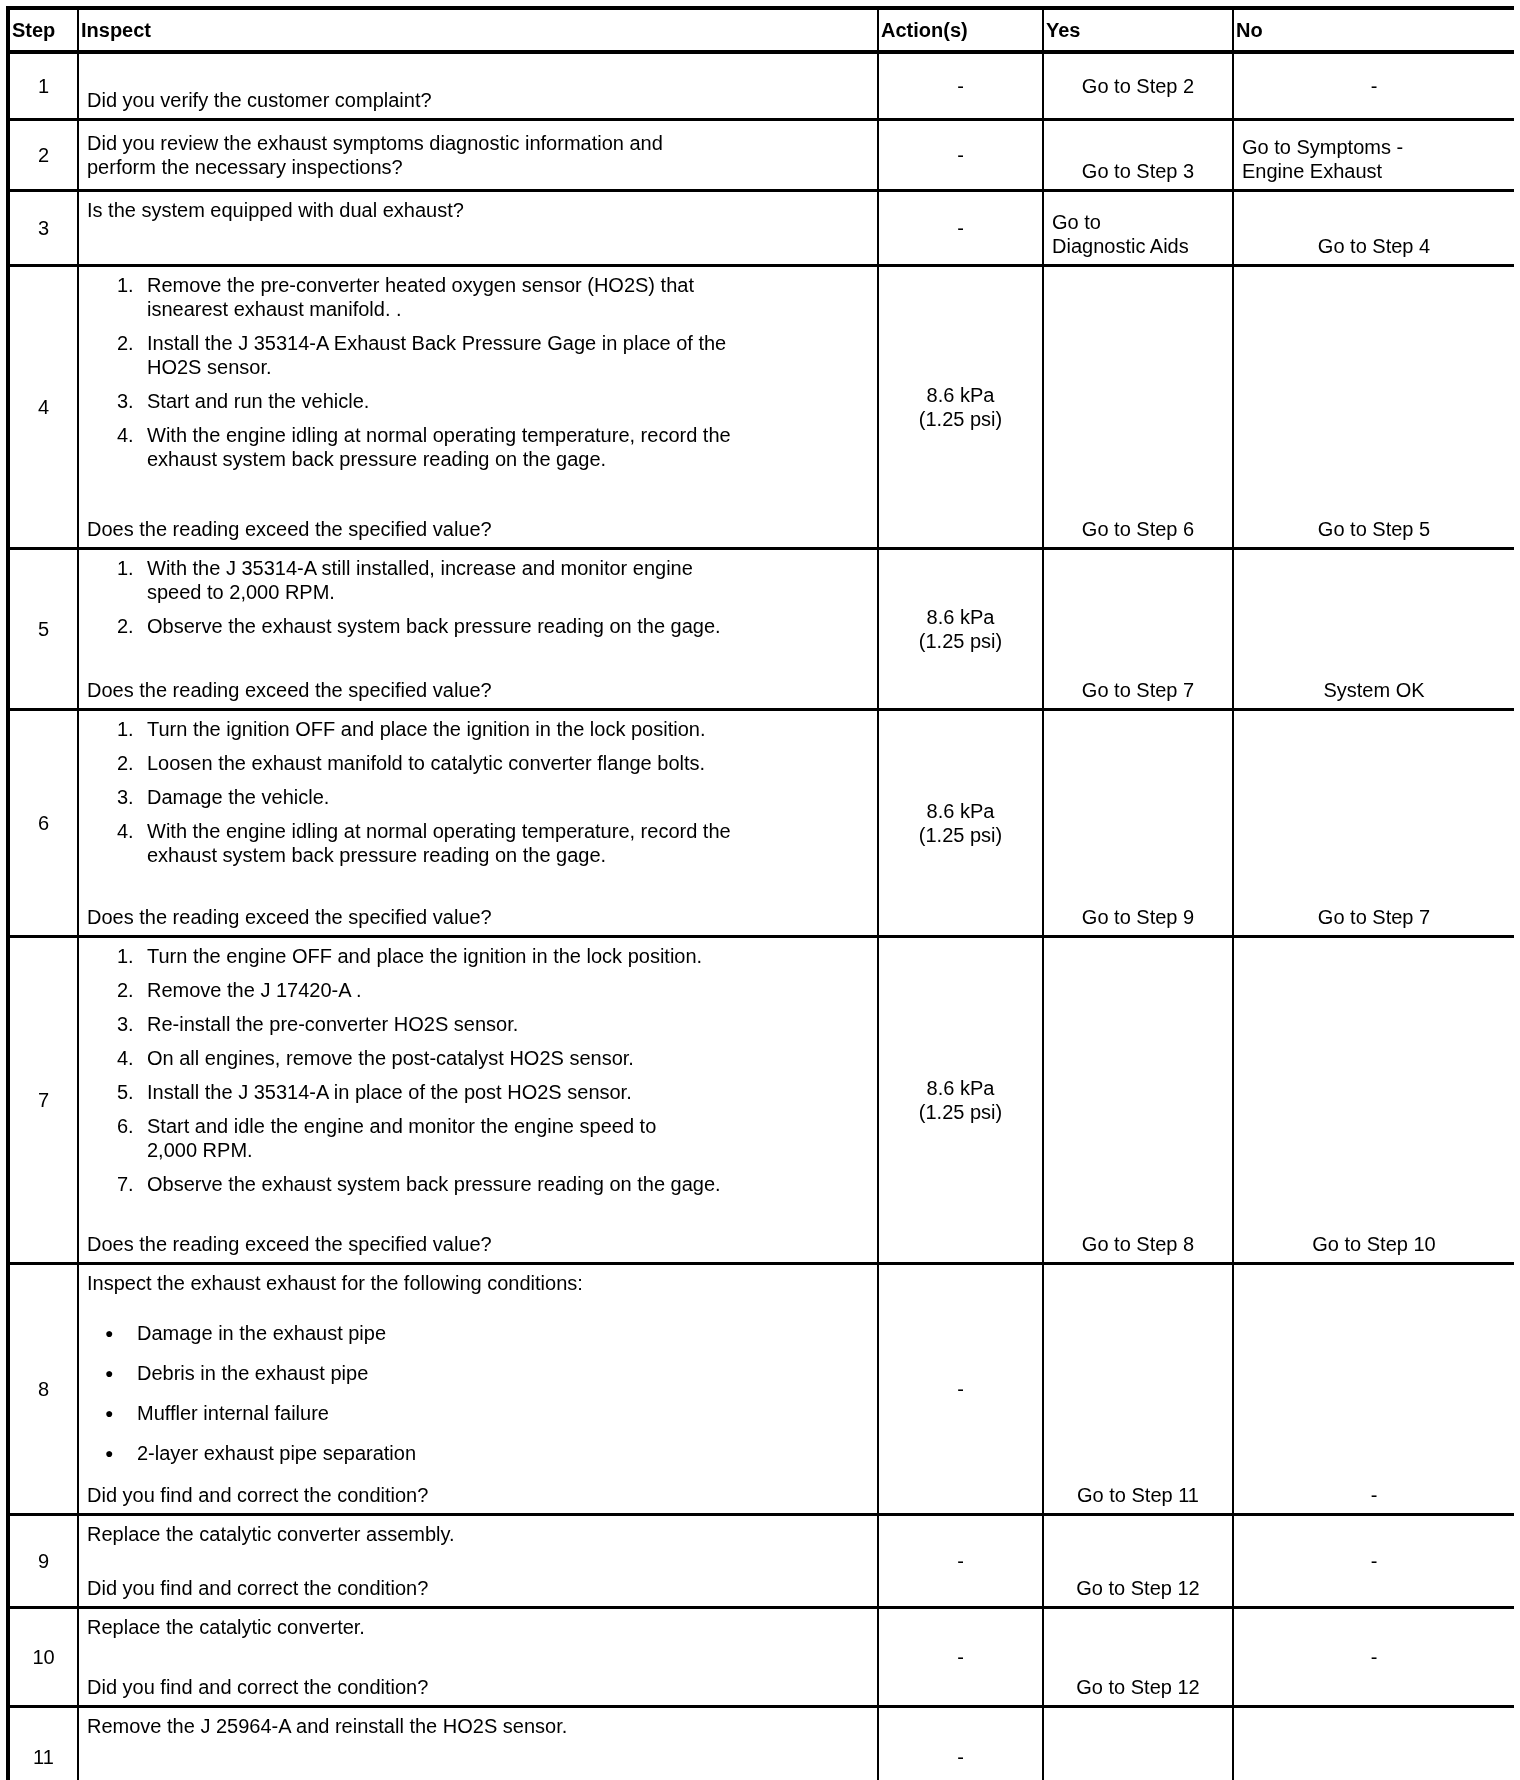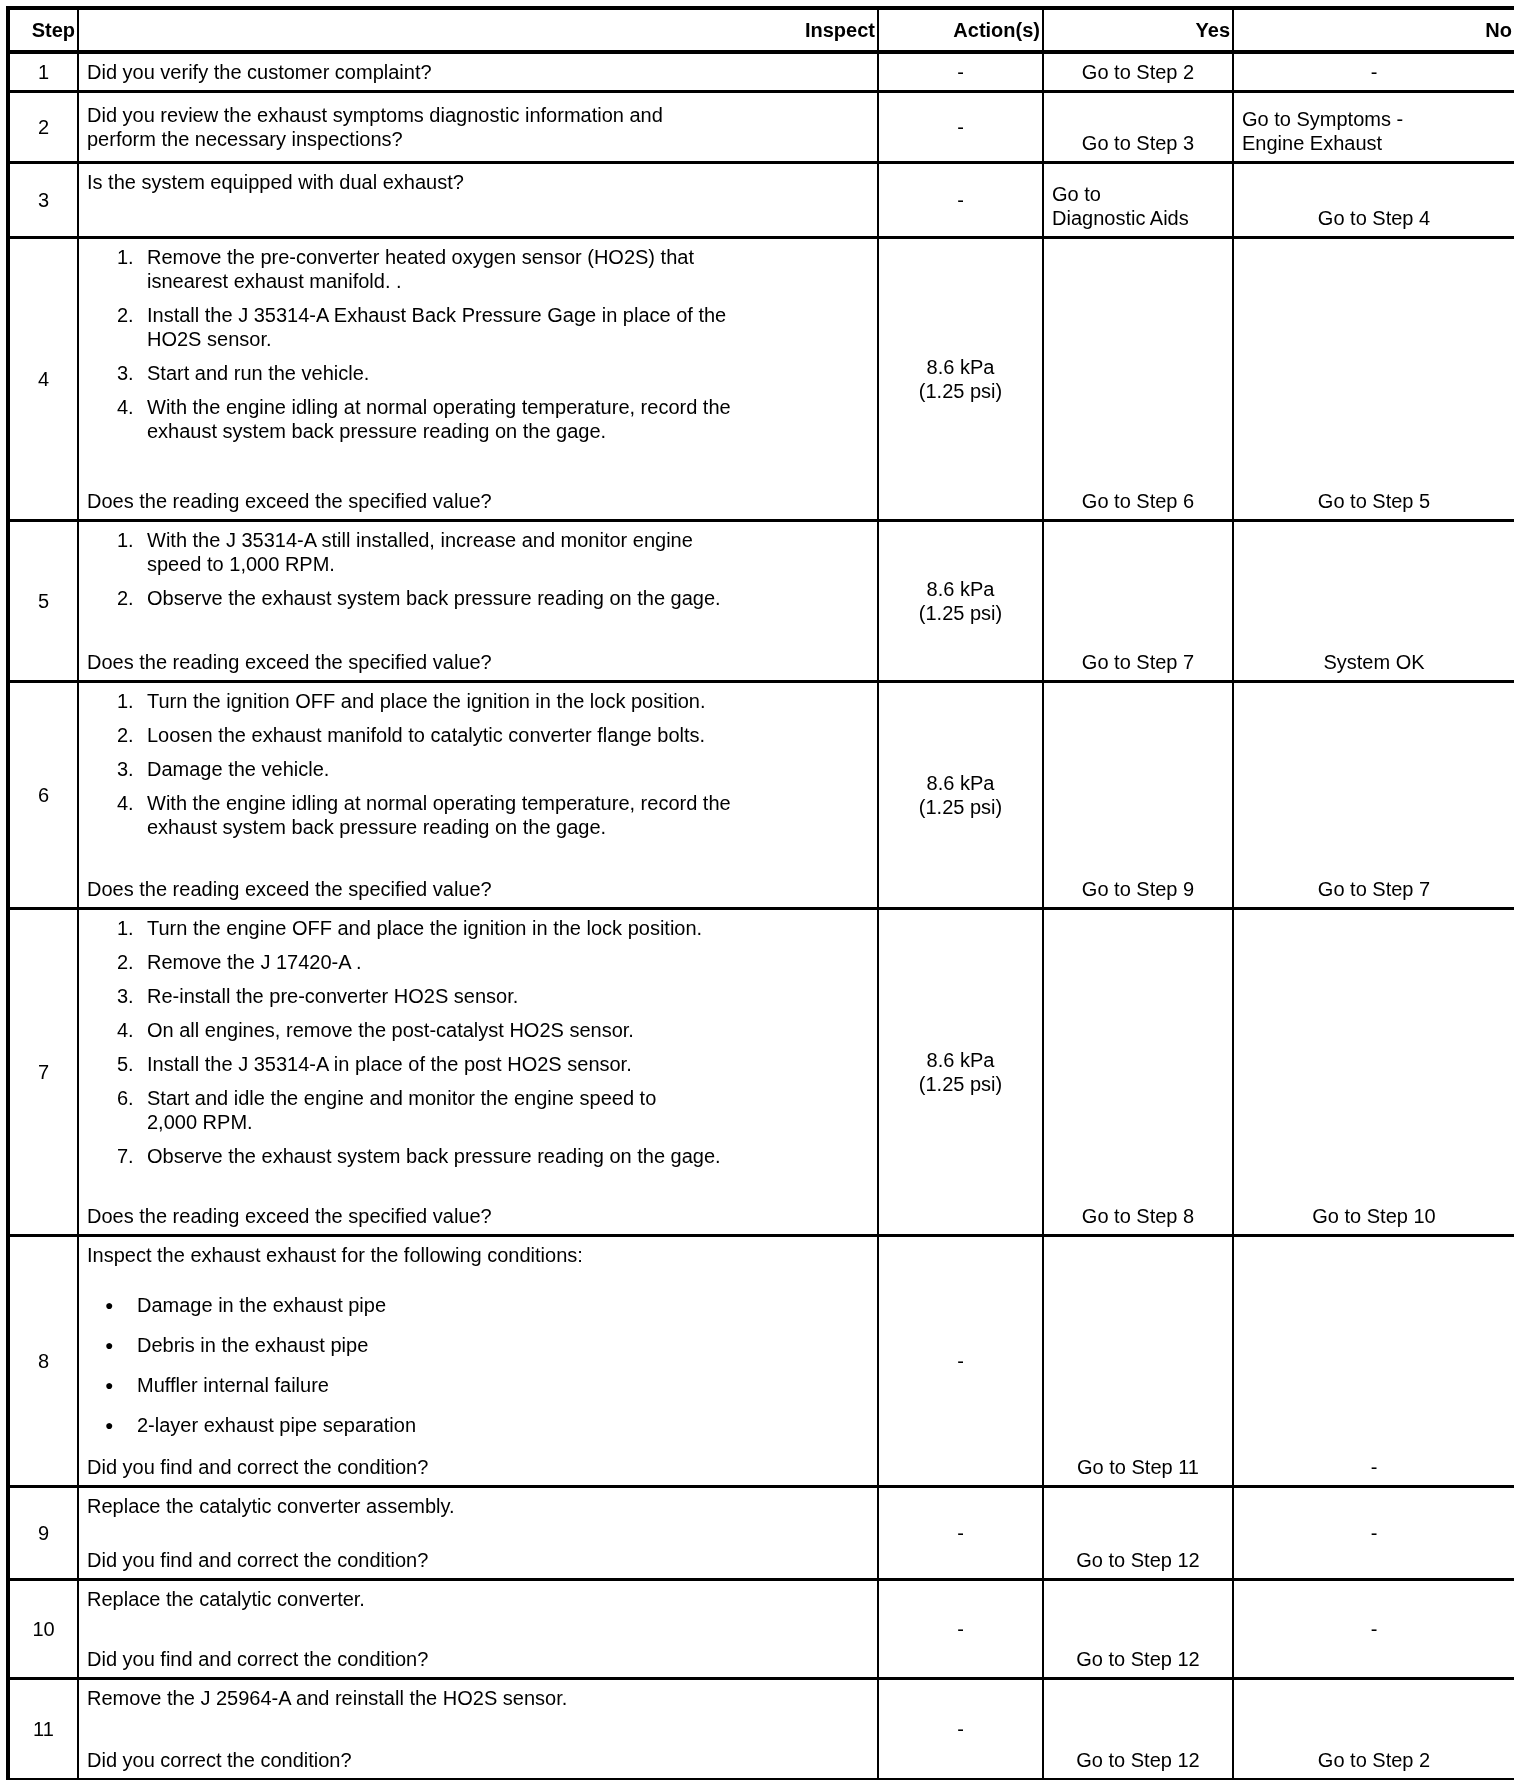--- a/index.html
+++ b/index.html
@@ -20,39 +20,39 @@
   th, td {
     border: 2px solid #000;
     border-top-width: 3px;
     border-bottom-width: 3px;
     padding: 6px 8px;
     vertical-align: middle;
     overflow: hidden;
   }
   th {
     font-weight: bold;
-    text-align: right;
+    text-align: left;
     padding: 8px 2px;
     border-bottom-width: 4px;
   }
   col.c-step  { width: 70px; }
   col.c-action{ width: 800px; }
   col.c-value { width: 165px; }
   col.c-yes   { width: 190px; }
   col.c-no    { width: 283px; }
 
   td.step { text-align: center; vertical-align: middle; }
   td.action { vertical-align: top; }
   td.value, td.yes, td.no { text-align: center; }
   td.vb { vertical-align: bottom; }
   td.tl { text-align: left; }
 
   .aw { display: flex; flex-direction: column; align-items: stretch; }
   .jc { justify-content: center; }
-  .h24 { min-height: 24px; } .h56 { min-height: 56px; } .h60 { min-height: 60px; }
+  .h24 { min-height: 24px; margin-top: 28px; } .h56 { min-height: 56px; } .h60 { min-height: 60px; }
   .h268 { min-height: 268px; } .h146 { min-height: 146px; } .h212 { min-height: 212px; }
   .h312 { min-height: 312px; } .h236 { min-height: 236px; }
   .h78 { min-height: 78px; } .h84 { min-height: 84px; } .h86 { min-height: 86px; }
 
   .q { margin-top: auto; }
   .pre { white-space: pre-line; }
   p { margin: 0; }
 
   ol.olist { list-style: none; margin: 0; padding: 0 0 0 30px; }
   ol.olist li { display: flex; margin-bottom: 10px; }
@@ -161,21 +161,21 @@
     </tr>
 
     <tr>
       <td class="step">5</td>
       <td class="action">
         <div class="aw h146">
           <ol class="olist">
             <li>
                 <span class="n">1.</span>
                 <span class="t pre">With the J 35314-A still installed, increase and monitor engine
-speed to 1,000 RPM.</span>
+speed to 2,000 RPM.</span>
               </li>
             <li>
                 <span class="n">2.</span>
                 <span class="t pre">Observe the exhaust system back pressure reading on the gage.</span>
               </li>
           </ol>
           <p class="q">Does the reading exceed the specified value?</p>
         </div>
       </td>
       <td class="value"><span class="pre">8.6 kPa

